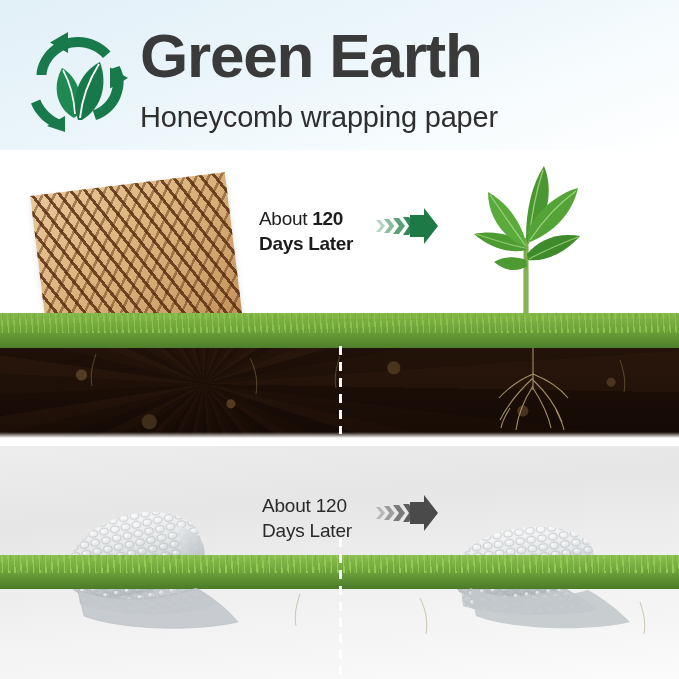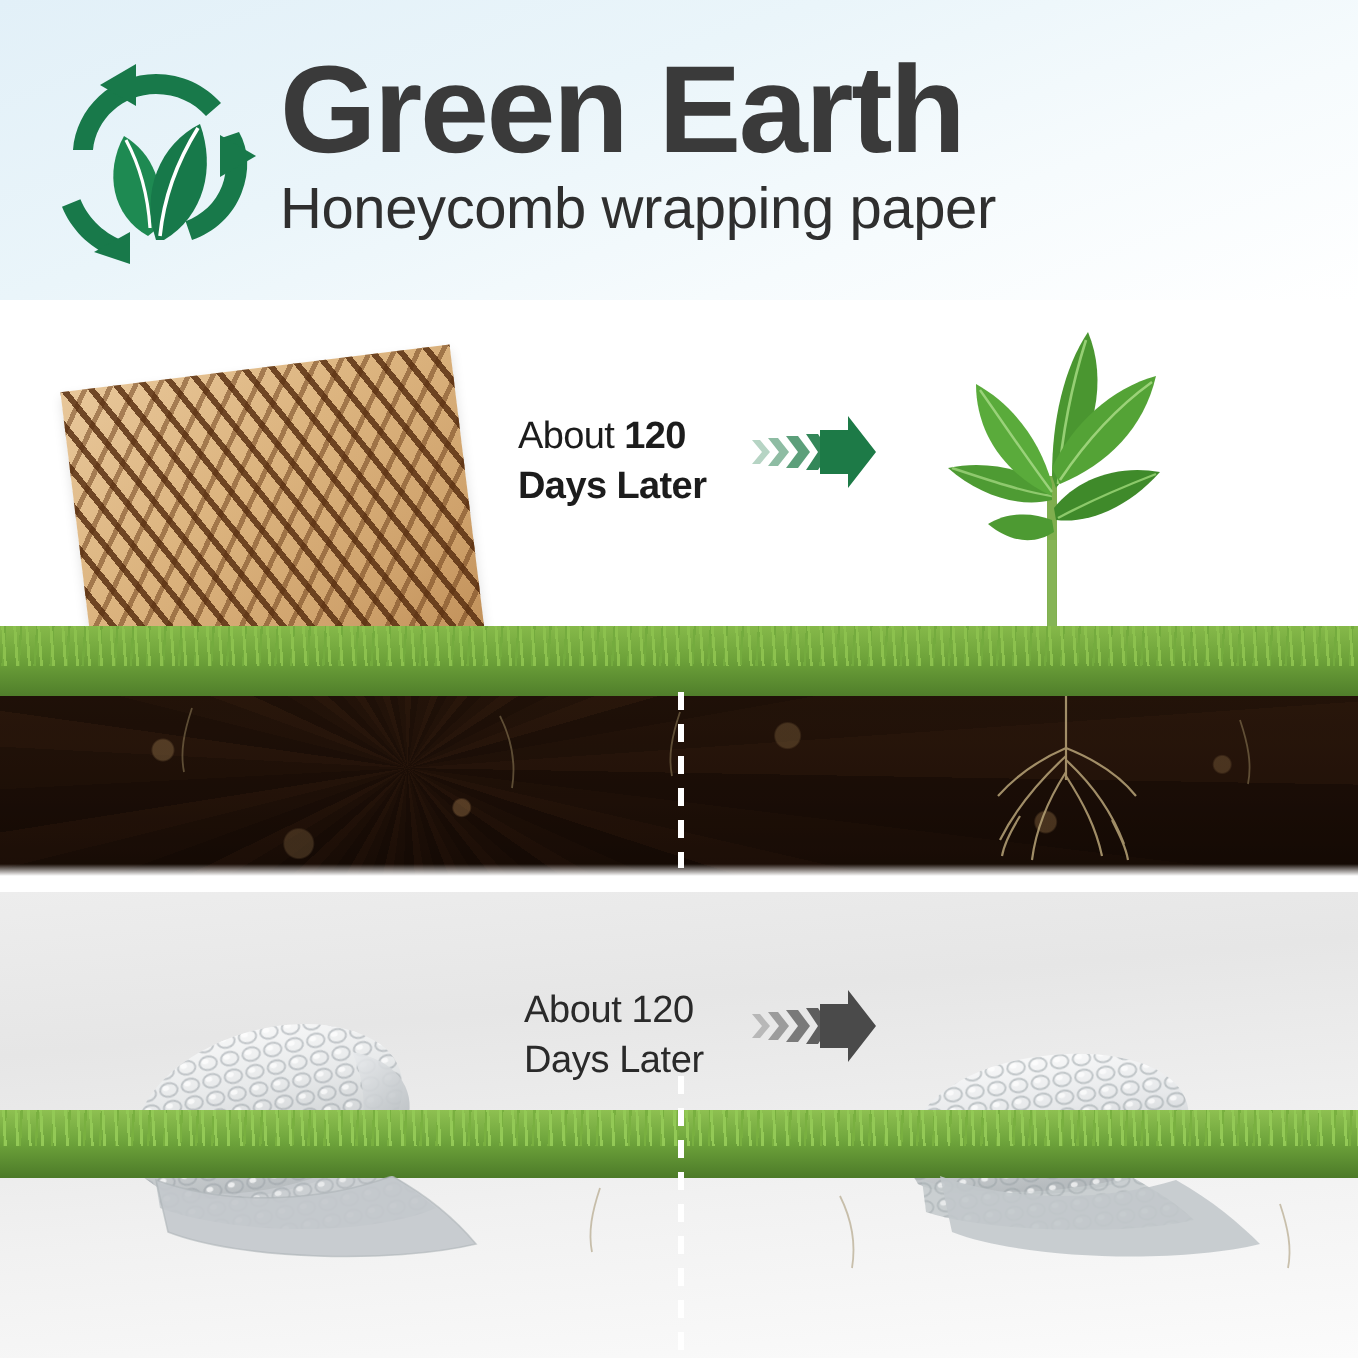--- a/index.html
+++ b/index.html
@@ -17,21 +17,21 @@
     overflow:hidden;
   }
   .logo{position:absolute;left:24px;top:28px;width:108px;height:104px;}
   .brand-block{position:absolute;left:140px;top:24px;width:520px;}
   .brand-title{
     font-size:62px;font-weight:bold;color:#3a3a3a;letter-spacing:-1.2px;
     line-height:64px;white-space:nowrap;
   }
   .brand-sub{
     font-size:29px;color:#2f2f2f;letter-spacing:-0.2px;
-    line-height:34px;margin-top:0;white-space:nowrap;font-weight:400;
+    line-height:34px;margin-top:12px;white-space:nowrap;font-weight:400;
   }
 
   
   .panel-top{
     position:absolute;left:0;top:150px;width:679px;height:292px;
     background:#ffffff;overflow:hidden;
   }
   
   .grass-top{
     position:absolute;left:0;top:163px;width:679px;height:36px;

